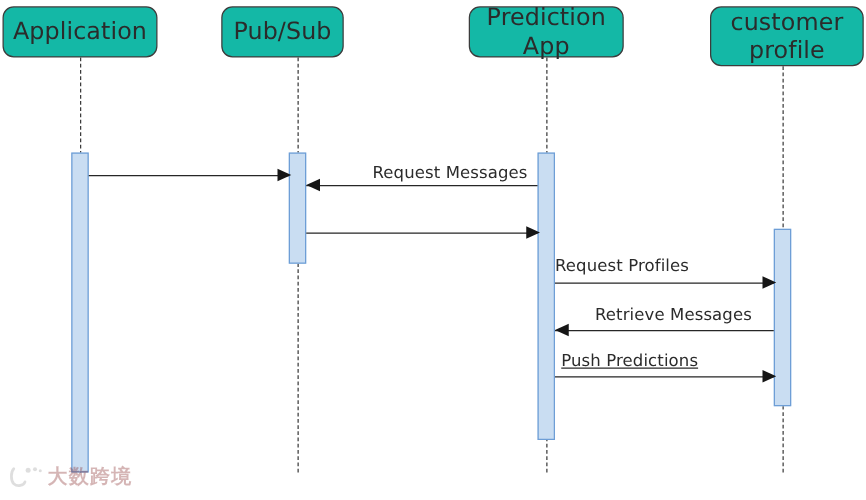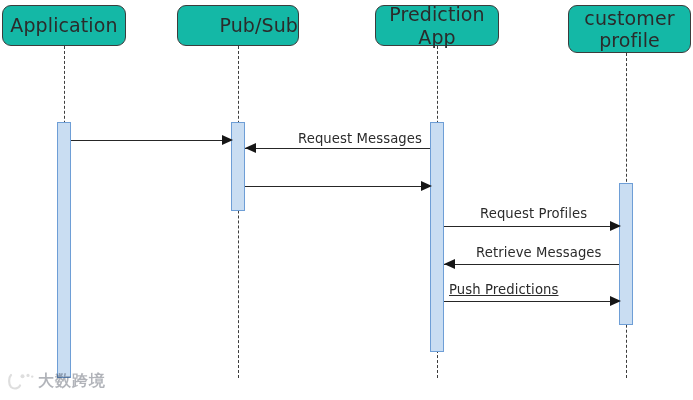--- a/index.html
+++ b/index.html
@@ -88,21 +88,21 @@
     gap: 4px;
     opacity: 0.32;
     pointer-events: none;
   }
   #watermark .wm-mark {
     display: block;
   }
   #watermark .wm-text {
     font-size: 16px;
     font-weight: bold;
-    color: #0f172a;
+    color: #7f1d1d;
     letter-spacing: 1px;
     line-height: 1;
   }
 </style>
 </head>
 <body>
 
 <div id="canvas">
 
   <div class="lifeline" style="left:64px;  top:46px;  height:332px;"></div>
@@ -112,21 +112,21 @@
 
   <div class="activation" style="left:57px;  top:122px; width:14px; height:256px;"></div>
   <div class="activation" style="left:231px; top:122px; width:14px; height:89px;"></div>
   <div class="activation" style="left:430px; top:122px; width:14px; height:230px;"></div>
   <div class="activation" style="left:619px; top:183px; width:14px; height:142px;"></div>
 
   <div class="participant" style="left:2px; top:5px; width:124px; height:41px;">
     <span class="plabel">Application</span>
   </div>
 
-  <div class="participant" style="left:177px; top:5px; width:122px; height:41px;justify-content:flex-end;">
+  <div class="participant" style="left:177px; top:5px; width:98px; height:41px;">
     <span class="plabel">Pub/Sub</span>
   </div>
 
   <div class="participant" style="left:568px; top:5px; width:123px; height:48px;">
     <span class="plabel">customer
 profile</span>
   </div>
 
   <div class="participant" style="left:375px; top:5px; width:124px; height:41px;">
     <span class="plabel">Prediction App</span>
@@ -135,21 +135,21 @@
   <div class="msg-line" style="left:71px; top:140px; width:160px;"></div>
   <div class="arrowhead right" style="left:222px; top:134.5px;"></div>
 
   <div class="msg-label" style="left:264px; top:131px;margin-left:34px;">Request Messages</div>
   <div class="msg-line" style="left:245px; top:148px; width:185px;"></div>
   <div class="arrowhead left" style="left:245px; top:142.5px;"></div>
 
   <div class="msg-line" style="left:245px; top:186px; width:185px;"></div>
   <div class="arrowhead right" style="left:421px; top:180.5px;"></div>
 
-  <div class="msg-label" style="left:480px; top:206px;">Request Profiles</div>
+  <div class="msg-label" style="left:444px; top:206px;">Request Profiles</div>
   <div class="msg-line" style="left:444px; top:226px; width:175px;"></div>
   <div class="arrowhead right" style="left:610px; top:220.5px;"></div>
 
   <div class="msg-label" style="left:476px; top:245px;">Retrieve Messages</div>
   <div class="msg-line" style="left:444px; top:264px; width:175px;"></div>
   <div class="arrowhead left" style="left:444px; top:258.5px;"></div>
 
   <div class="msg-label" style="left:449px; top:282px;text-decoration:underline;">Push Predictions</div>
   <div class="msg-line" style="left:444px; top:301px; width:175px;"></div>
   <div class="arrowhead right" style="left:610px; top:295.5px;"></div>

